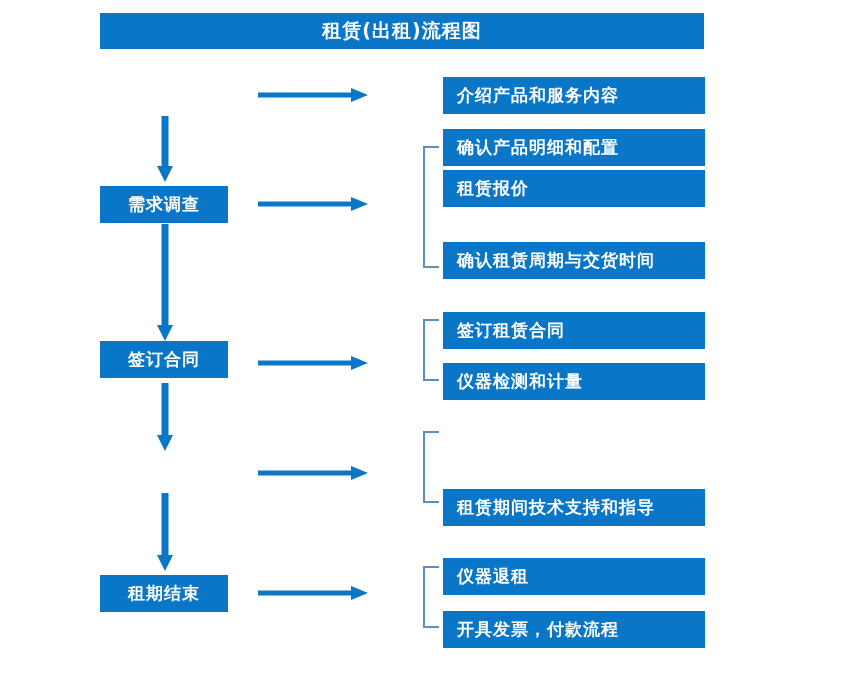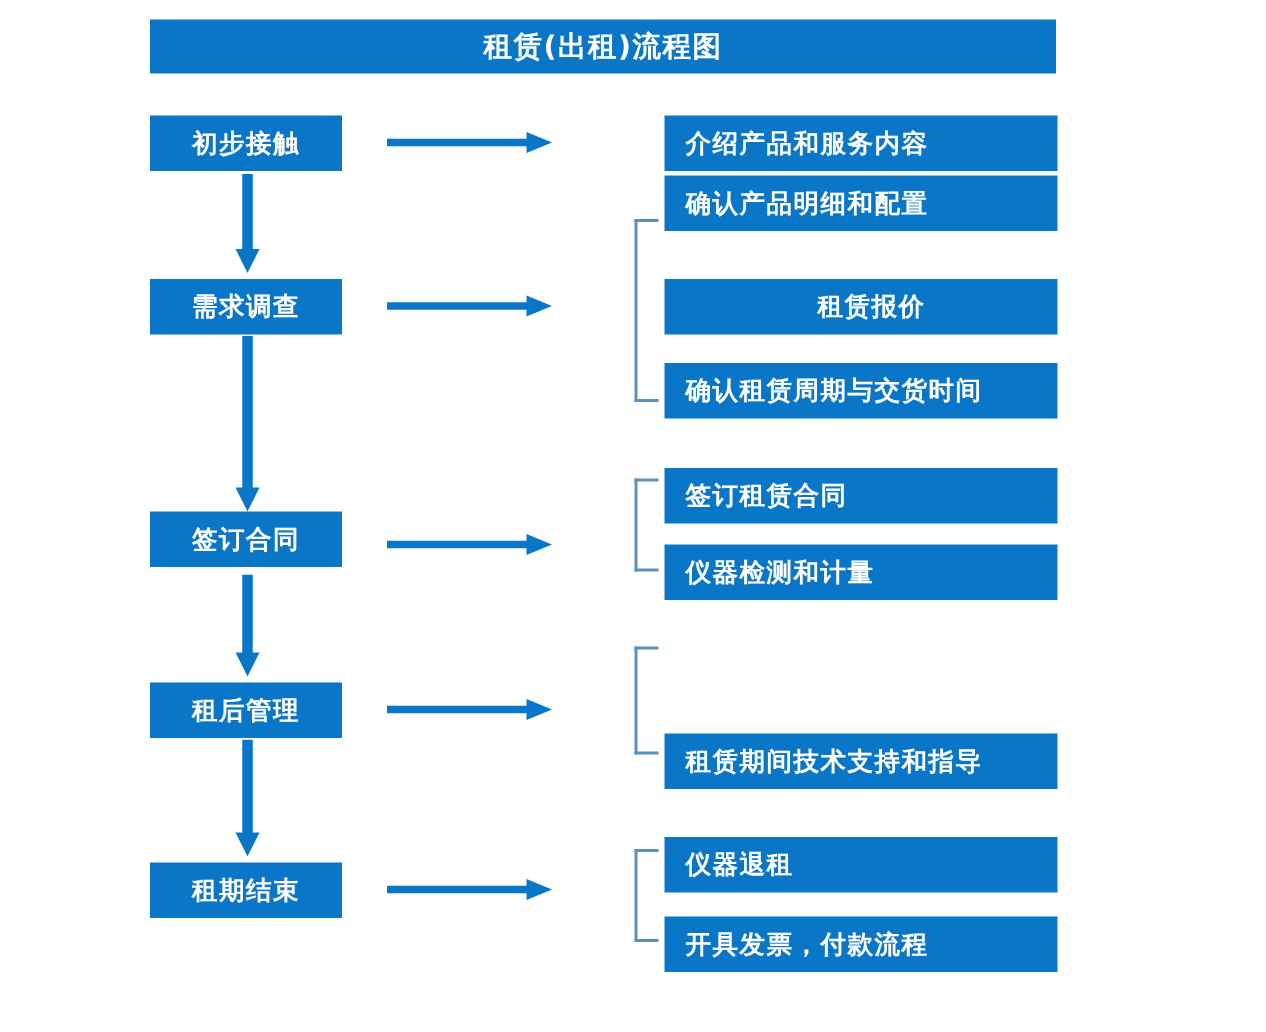--- a/index.html
+++ b/index.html
@@ -79,43 +79,37 @@
     left: 423px;
   }
 </style>
 </head>
 <body>
 
 <div id="canvas">
 
   <div class="title-bar">租赁(出租)流程图</div>
 
-  <div class="box stage-box" style="top:77px;">
-      <span>初步接触</span>
-    </div>
   <div class="box stage-box" style="top:186px;">
       <span>需求调查</span>
     </div>
   <div class="box stage-box" style="top:341px;">
       <span>签订合同</span>
-    </div>
-  <div class="box stage-box" style="top:455px;">
-      <span>租后管理</span>
     </div>
   <div class="box stage-box" style="top:575px;">
       <span>租期结束</span>
     </div>
 
   <div class="box detail-box" style="top:77px;">
       <span>介绍产品和服务内容</span>
     </div>
-  <div class="box detail-box" style="top:117px;">
+  <div class="box detail-box" style="top:129px;">
       <span>确认产品明细和配置</span>
     </div>
-  <div class="box detail-box" style="top:186px;justify-content:center;">
+  <div class="box detail-box" style="top:170px;">
       <span>租赁报价</span>
     </div>
   <div class="box detail-box" style="top:242px;">
       <span>确认租赁周期与交货时间</span>
     </div>
   <div class="box detail-box" style="top:312px;">
       <span>签订租赁合同</span>
     </div>
   <div class="box detail-box" style="top:363px;">
       <span>仪器检测和计量</span>

